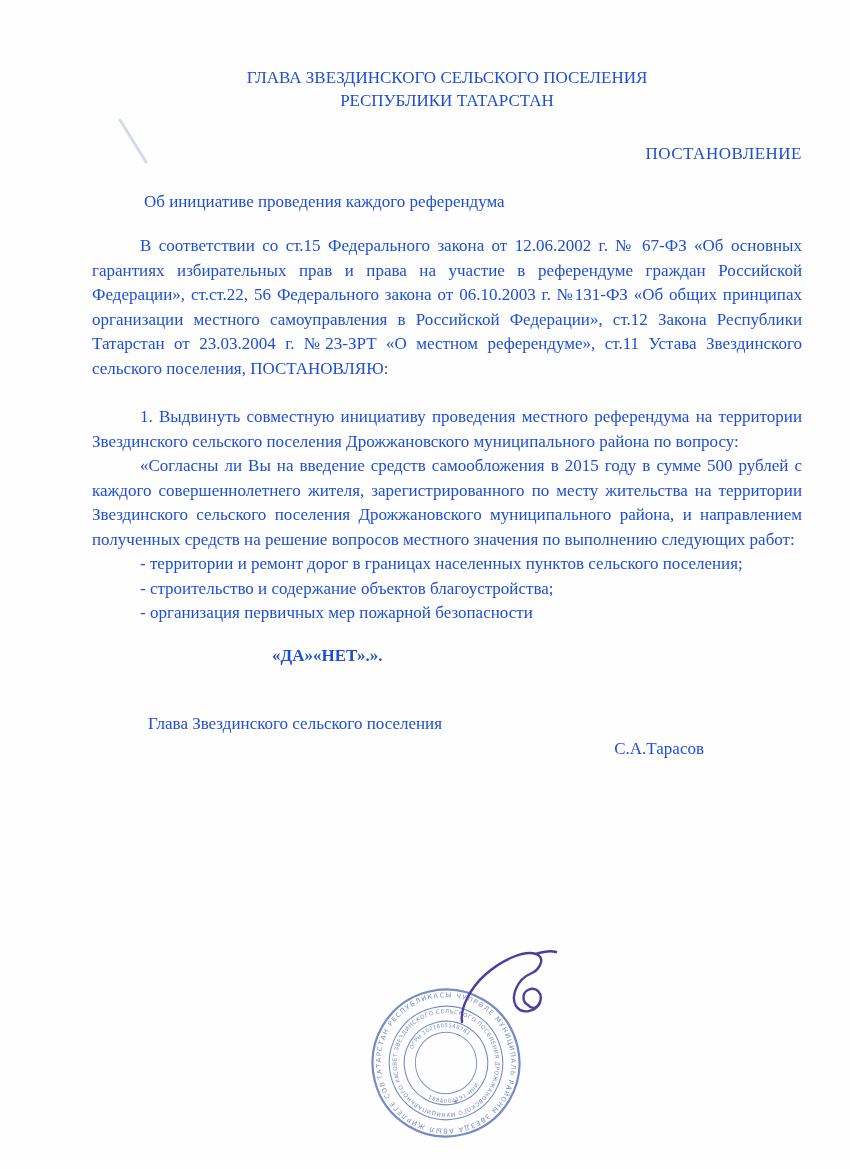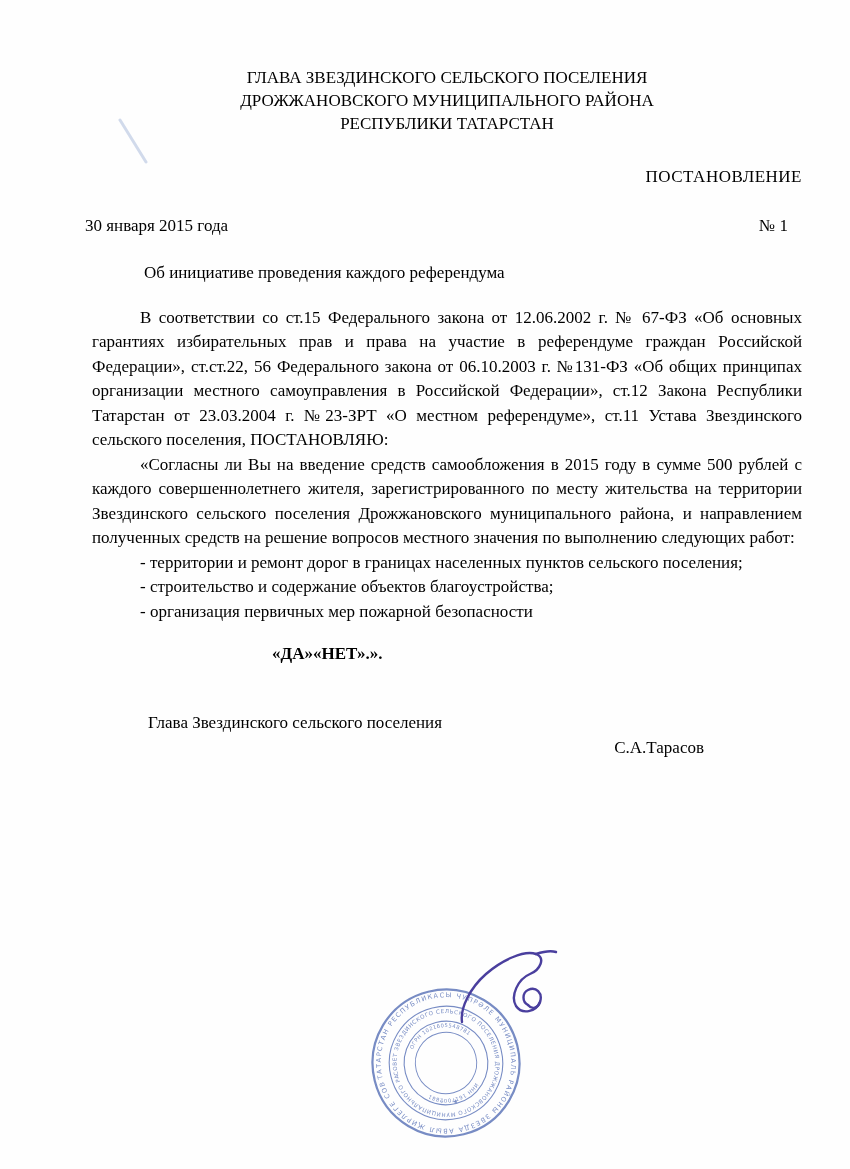--- a/index.html
+++ b/index.html
@@ -2,21 +2,21 @@
 <html lang="ru"><head>
 <meta charset="utf-8">
 <style>
   html,body{margin:0;padding:0;background:#e8e8e8;}
   .page{
     position:relative;
     width:850px;height:1169px;
     background:#fefefe;
     overflow:hidden;
     font-family:"Liberation Serif","DejaVu Serif",serif;
-    color:#000000;
+    color:#1d4ed8;
   }
   .doc{
     position:absolute;left:92px;top:0;width:710px;
     font-size:17px;line-height:24.5px;
   }
   .header{padding-top:66px;text-align:center;line-height:23px;}
   .header div{white-space:nowrap;}
   .doc-type{margin-top:30px;text-align:right;letter-spacing:.5px;}
   .date-row{margin-top:24px;display:flex;justify-content:space-between;}
   .date-row .date{margin-left:-7px;}
@@ -49,35 +49,31 @@
 <div class="page">
 
   <svg class="pen-mark" viewBox="0 0 40 56">
     <line x1="6" y1="6" x2="32" y2="48" stroke="#aebedd" stroke-width="3" stroke-linecap="round"></line>
   </svg>
 
   <div class="doc">
 
     <div class="header">
       <div>ГЛАВА ЗВЕЗДИНСКОГО СЕЛЬСКОГО ПОСЕЛЕНИЯ</div>
-      <div>ДРОЖЖАНОВСКОГО МУНИЦИПАЛЬНОГО РАЙОНА</div>
       <div>РЕСПУБЛИКИ ТАТАРСТАН</div>
     </div>
 
     <div class="doc-type">ПОСТАНОВЛЕНИЕ</div>
 
-    <div class="date-row">
-      <span class="date">30 января 2015 года</span>
-      <span class="num">№ 1</span>
-    </div>
 
     <div class="subject">Об инициативе проведения каждого референдума</div>
 
     <div class="para preamble">В соответствии со ст.15 Федерального закона от 12.06.2002 г. № 67-ФЗ «Об основных гарантиях избирательных прав и права на участие в референдуме граждан Российской Федерации», ст.ст.22, 56 Федерального закона от 06.10.2003 г. №131-ФЗ «Об общих принципах организации местного самоуправления в Российской Федерации», ст.12 Закона Республики Татарстан от 23.03.2004 г. №23-ЗРТ «О местном референдуме», ст.11 Устава Звездинского сельского поселения, ПОСТАНОВЛЯЮ:</div>
 
+    <div class="para item1">1. Выдвинуть совместную инициативу проведения местного референдума на территории Звездинского сельского поселения Дрожжановского муниципального района по вопросу:</div>
 
     <div class="para">«Согласны ли Вы на введение средств самообложения в 2015 году в сумме 500 рублей с каждого совершеннолетнего жителя, зарегистрированного по месту жительства на территории Звездинского сельского поселения Дрожжановского муниципального района, и направлением полученных средств на решение вопросов местного значения по выполнению следующих работ:</div>
 
     <div class="para">- территории и ремонт дорог в границах населенных пунктов сельского поселения;</div>
     <div class="para">- строительство и содержание объектов благоустройства;</div>
     <div class="para">- организация первичных мер пожарной безопасности</div>
 
     <div class="vote-row">
       <span class="yes">«ДА»</span><span class="no">«НЕТ»</span><span class="no-tail">.».</span>
     </div>

